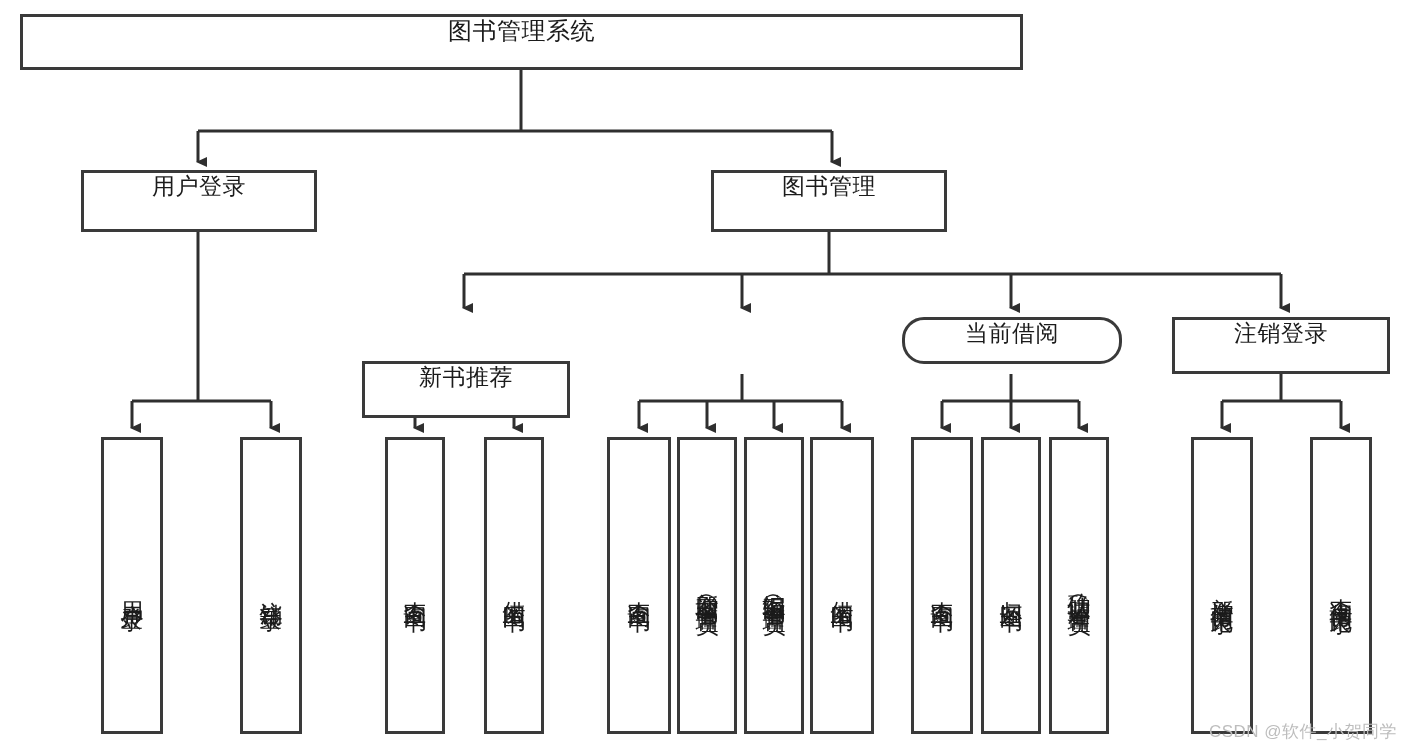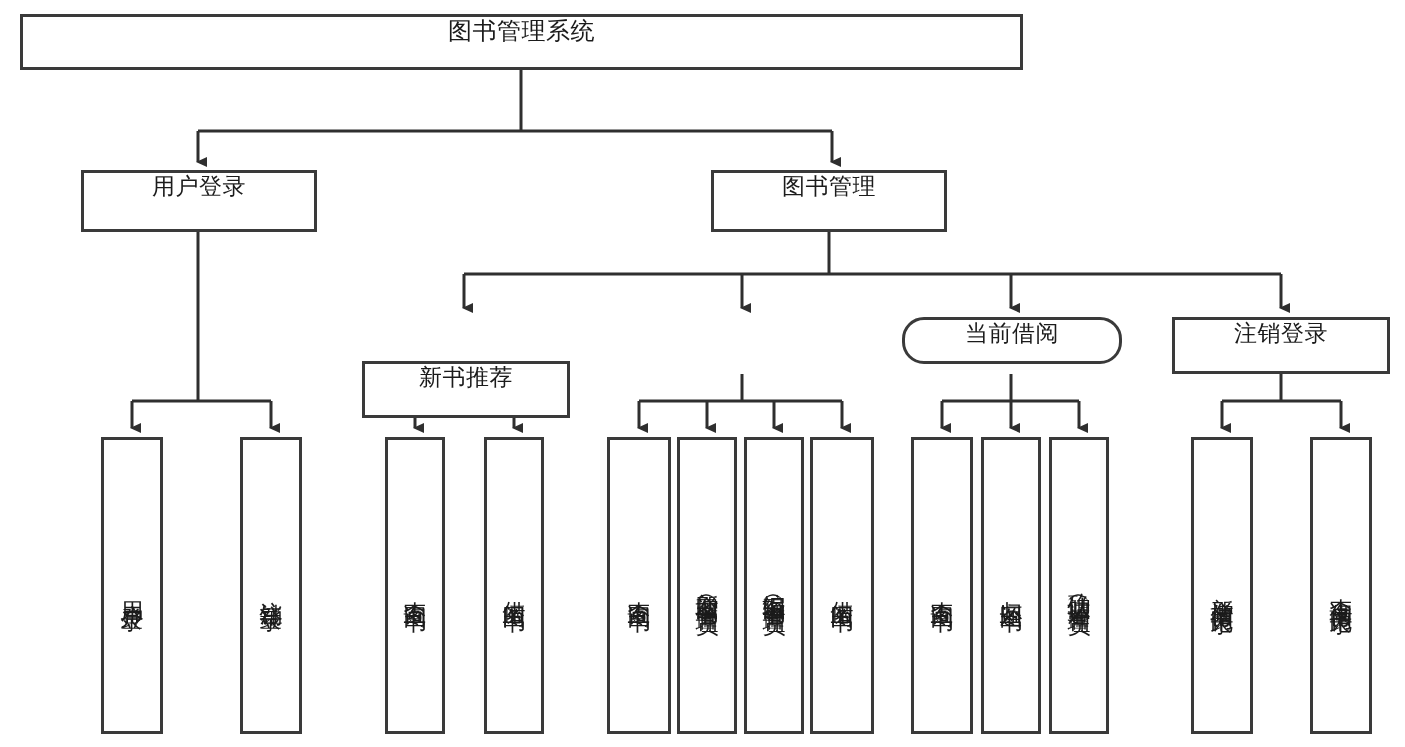--- a/index.html
+++ b/index.html
@@ -188,14 +188,15 @@
     <span class="lbl">确认归还（管理员）</span>
   </div>
 
   <div class="node vert" style="left:1191px; top:437px; width:62px; height:297px;">
     <span class="lbl">新增借阅记录</span>
   </div>
   <div class="node vert" style="left:1310px; top:437px; width:62px; height:297px;">
     <span class="lbl">查询借阅记录</span>
   </div>
 
+  <div class="watermark">CSDN @软件_小贺同学</div>
 
 </div>
 
 </body></html>

